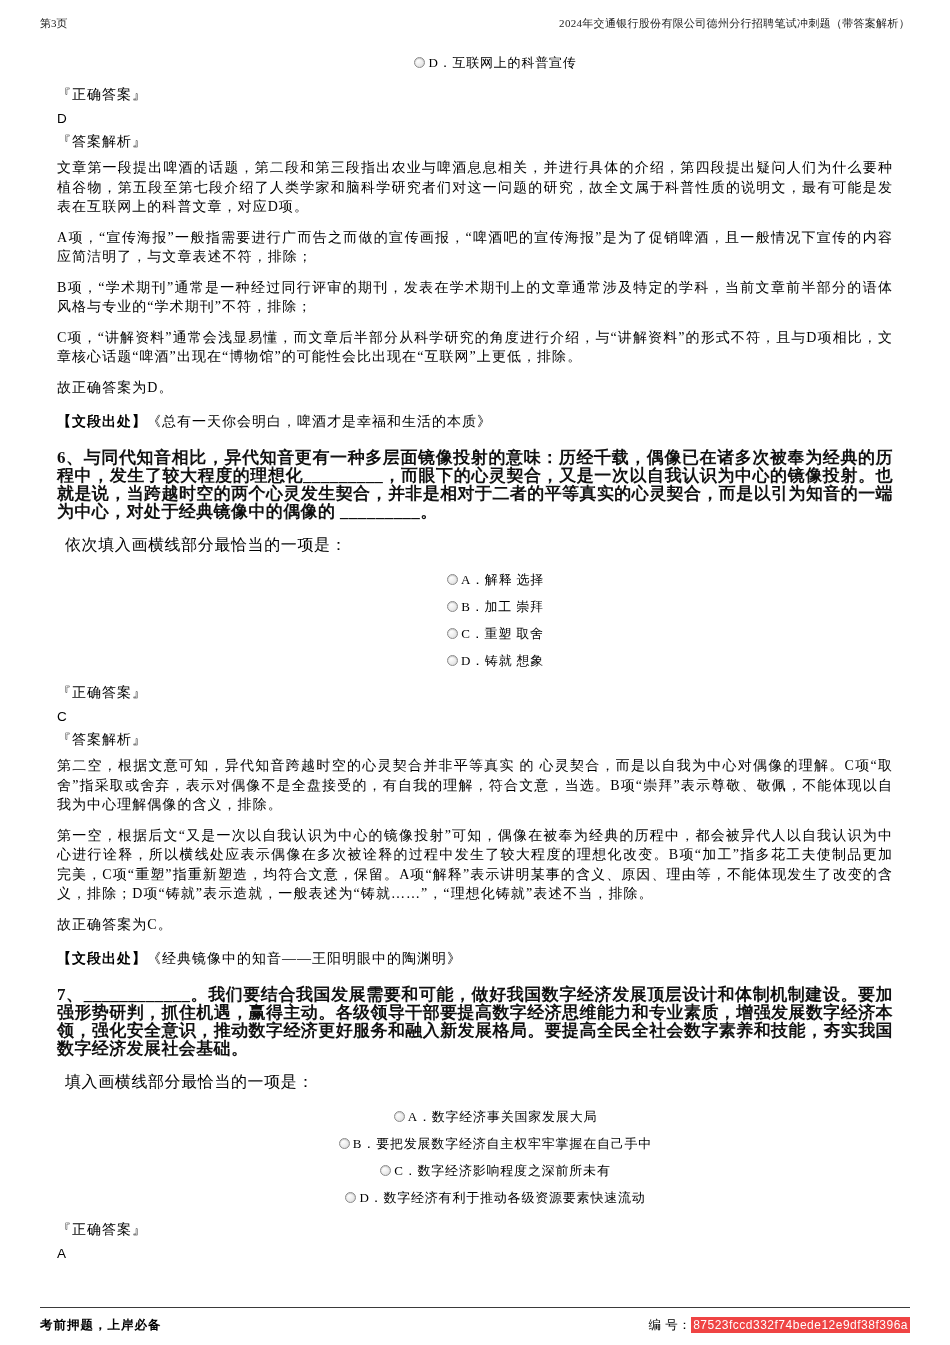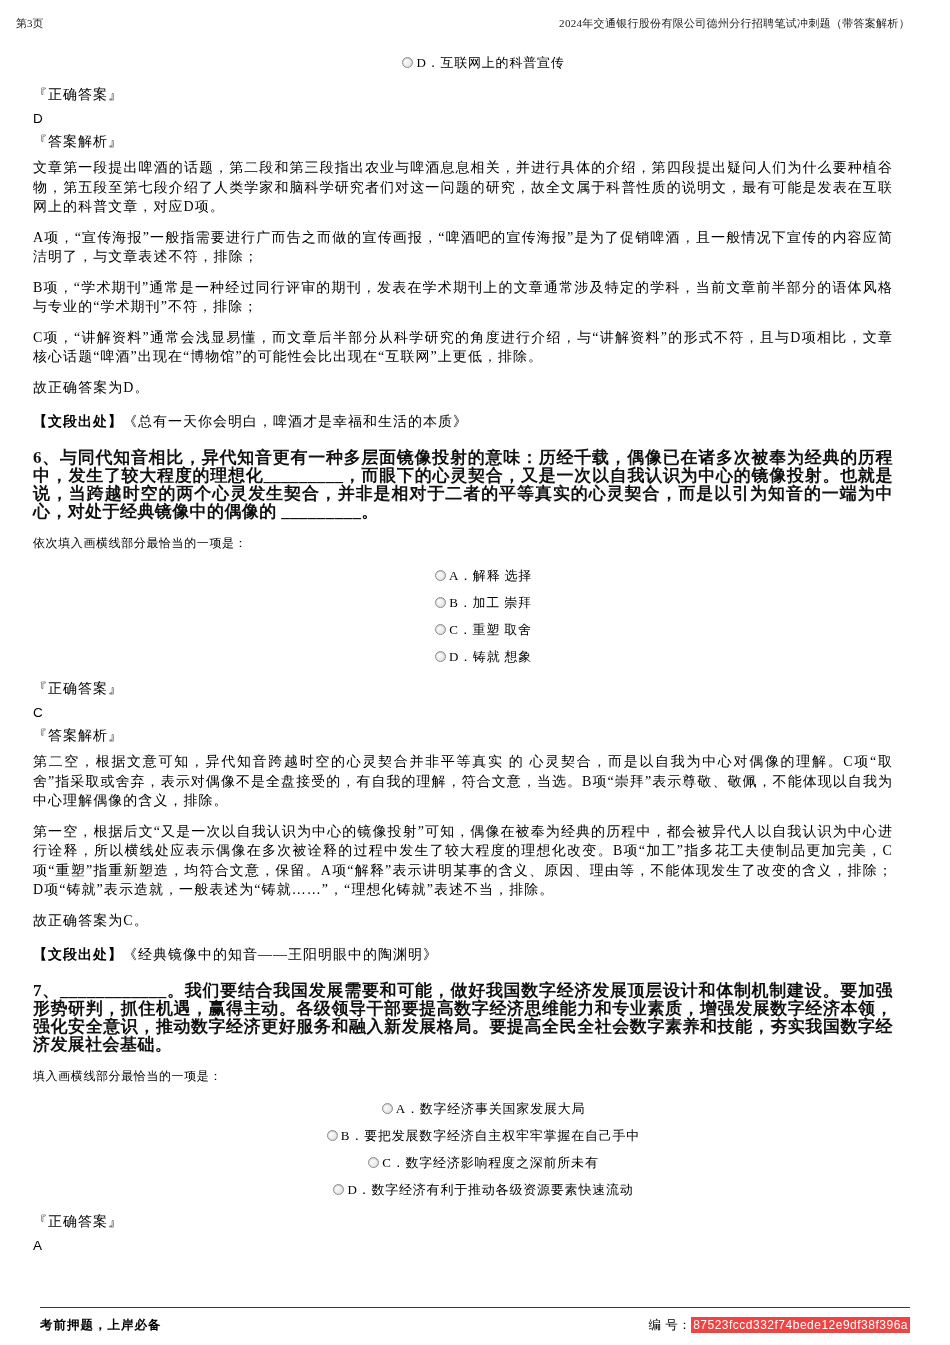--- a/index.html
+++ b/index.html
@@ -4,37 +4,37 @@
 <style>
   * { margin:0; padding:0; box-sizing:border-box; }
   html,body { background:#ffffff; }
   body {
     width:950px; height:1345px;
     font-family:"Liberation Serif","DejaVu Serif",serif;
     color:#000;
     position:relative;
     overflow:hidden;
   }
-  .page { position:absolute; inset:0; padding:16px 40px 0 16px; }
+  .page { position:absolute; inset:0; padding:16px 40px 0 40px; }
 
   .header { display:flex; justify-content:space-between; align-items:baseline;
             font-size:11px; color:#222; }
   .doc-title { letter-spacing:0.3px; }
 
   .content { padding:14px 17px 0 17px; }
 
   .para {
     font-size:14px; line-height:19.5px; letter-spacing:1.05px;
     text-align:justify; margin-bottom:11px;
   }
   .stem {
     font-size:17px; line-height:18px; letter-spacing:0.4px;
     text-align:justify; color:#111; margin:18px 0 8px 0;font-weight:bold;
   }
-  .prompt { font-size:12px; letter-spacing:0.6px; margin:14px 0 10px 0; }
+  .prompt { font-size:16px; letter-spacing:0.6px; margin:14px 0 10px 8px; }
 
   .label-line { font-size:14px; letter-spacing:1px; margin:7px 0 7px 0; }
   .answer {
     font-size:13.5px; margin:2px 0 7px 0;
     font-family:"Liberation Sans","DejaVu Sans",sans-serif;
   }
 
   .options { margin:4px 0 10px 41px; }
   .option { display:flex; align-items:center; gap:3px; height:27px;justify-content:center; }
   .radio {

